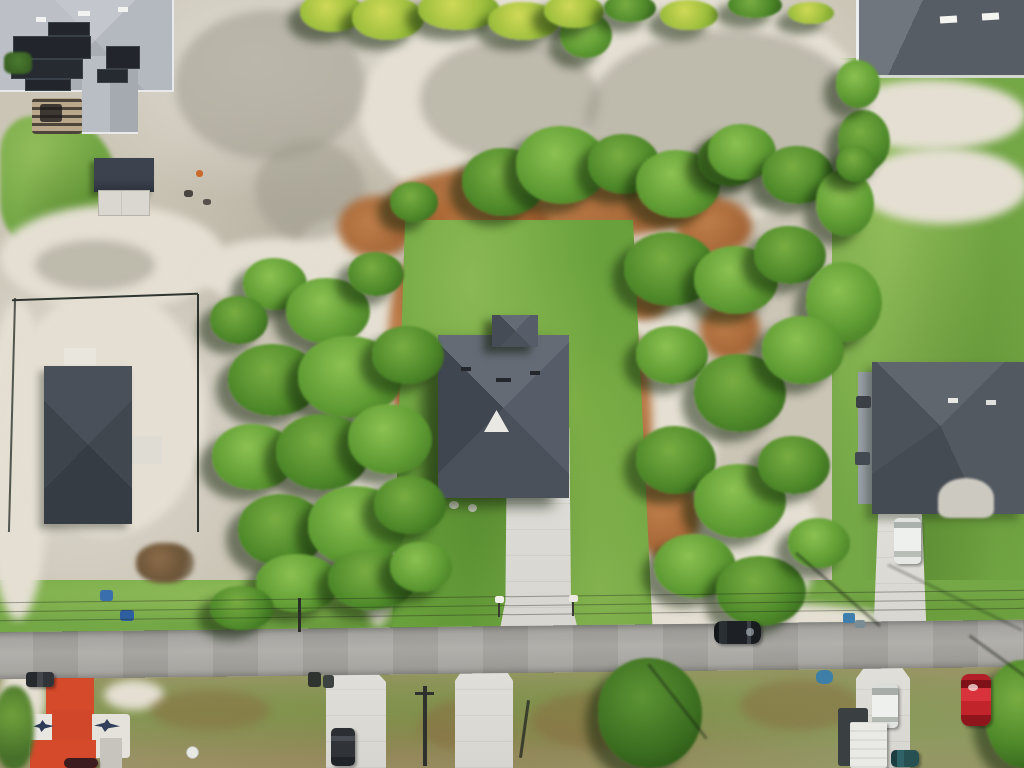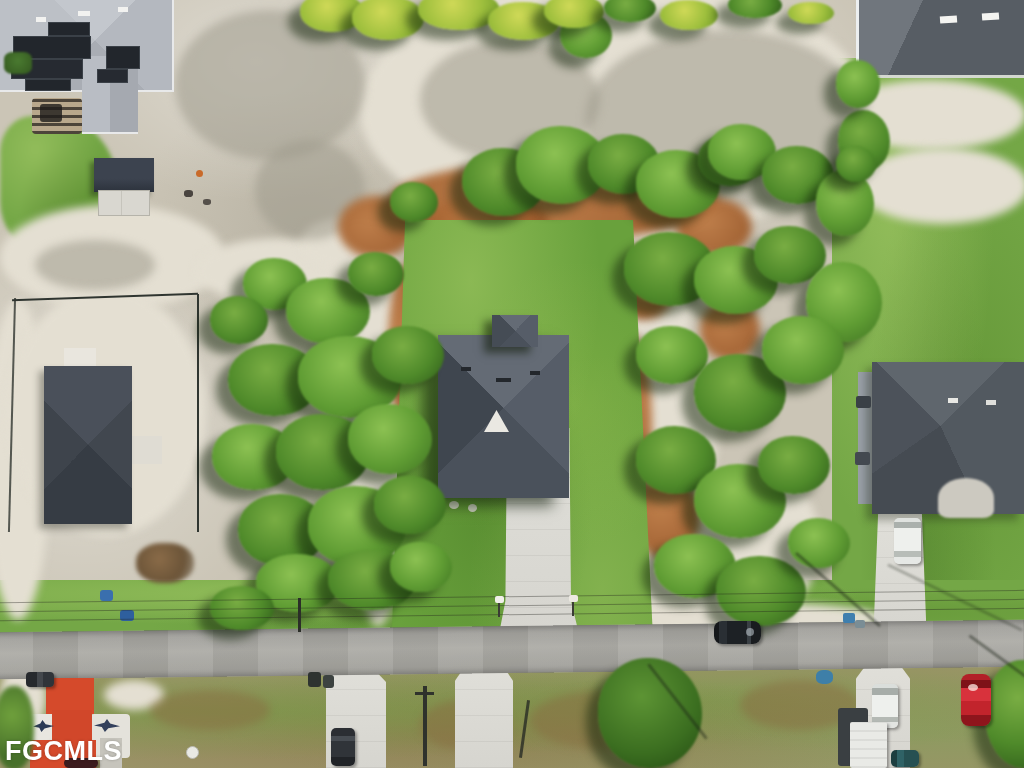--- a/index.html
+++ b/index.html
@@ -292,14 +292,13 @@
       <div class="tree t4" style="left: 488px; top: 2px; width: 72px; height: 38px; z-index: 6;"></div>
       <div class="tree t4" style="left: 544px; top: -6px; width: 60px; height: 34px; z-index: 6;"></div>
       <div class="tree t2" style="left: 604px; top: -6px; width: 52px; height: 28px; z-index: 6;"></div>
       <div class="tree t4" style="left: 660px; top: 0px; width: 58px; height: 30px; z-index: 6;"></div>
       <div class="tree t2" style="left: 728px; top: -8px; width: 54px; height: 26px; z-index: 6;"></div>
       <div class="tree t4" style="left: 788px; top: 2px; width: 46px; height: 22px; z-index: 6;"></div>
       <div class="tree t3" style="left: 598px; top: 658px; width: 104px; height: 110px; z-index: 6;"></div>
       <div class="tree t2" style="left: 985px; top: 660px; width: 78px; height: 108px; z-index: 6;"></div>
     </div>
 
-  <div id="watermark">FGCMLS</div>
 </div>
 
 </body></html>

